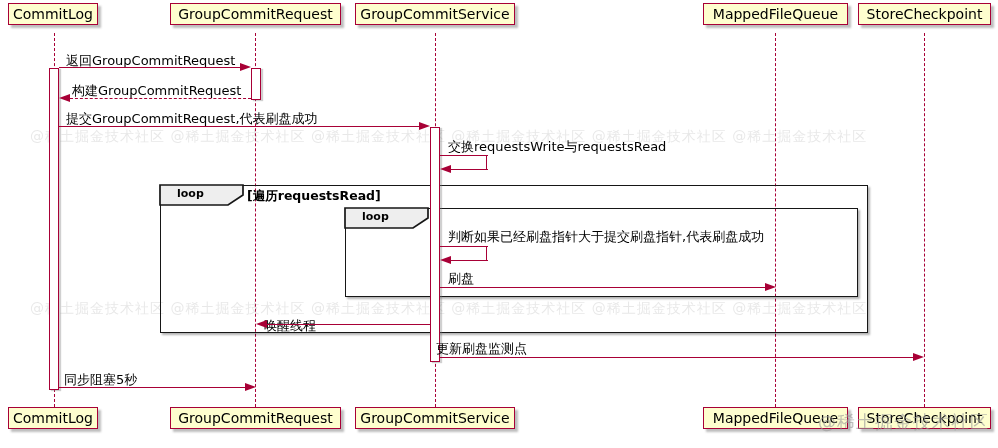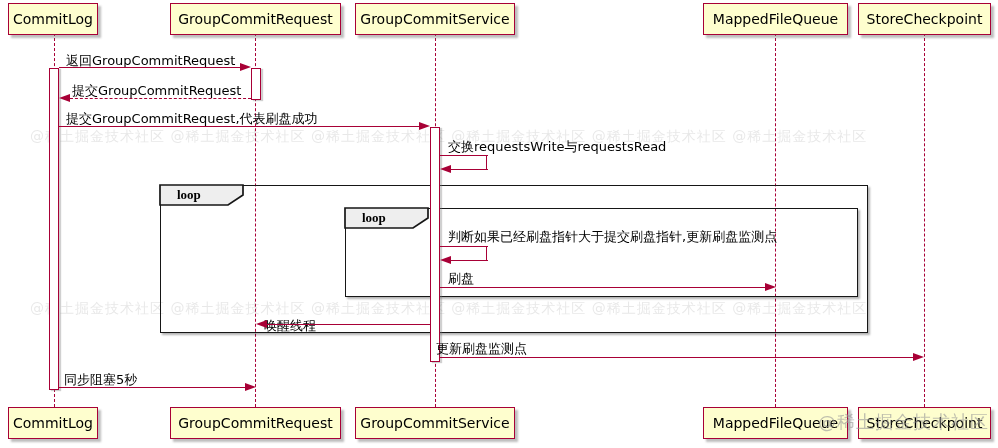--- a/index.html
+++ b/index.html
@@ -2,38 +2,38 @@
 <html><head>
 <meta charset="utf-8">
 <style>
   html,body { margin:0; padding:0; background:#fff; }
   .diagram {
     position:relative; width:998px; height:448px; background:#ffffff;
     font-family:"DejaVu Sans","Liberation Sans",sans-serif; color:#000;
     overflow:hidden;
   }
   .pbox {
-    position:absolute; box-sizing:border-box; height:32px;
+    position:absolute; box-sizing:border-box; height:22px;
     background:#FEFECE; border:1.5px solid #A80036;
     box-shadow:3px 3px 2px rgba(110,110,110,0.45);
     display:flex; align-items:center; justify-content:center;
     font-size:14px; z-index:5; white-space:nowrap;
   }
   .lifeline {
     position:absolute; top:33px; height:374px; width:0;
     border-left:1px dashed #A80036; z-index:1;
   }
   .frame {
     position:absolute; box-sizing:border-box;
     border:1.7px solid #161616; box-shadow:2px 2px 2px rgba(0,0,0,0.3);
     z-index:2;
   }
   .frame svg.pent { position:absolute; left:-1px; top:-1px; overflow:visible; }
   .frame .op {
-    position:absolute; left:16px; top:1px; font-weight:bold; font-size:13px;font-family:Liberation Serif, serif;
+    position:absolute; left:16px; top:1px; font-weight:bold; font-size:11px;
   }
   .frame .guard {
     position:absolute; top:2px; font-weight:bold; font-size:12.5px; white-space:nowrap;
   }
   .act {
     position:absolute; width:10px; box-sizing:border-box; background:#ffffff;
     border:1.5px solid #A80036; box-shadow:2px 1px 1px rgba(120,120,120,0.35);
     z-index:3;
   }
   .mlabel { position:absolute; font-size:13px; white-space:nowrap; z-index:4; }
@@ -60,61 +60,62 @@
   <div class="lifeline" style="left:924px"></div>
 
   <div class="wm faint" style="left:30px;top:128px">@稀土掘金技术社区  @稀土掘金技术社区  @稀土掘金技术社区  @稀土掘金技术社区  @稀土掘金技术社区  @稀土掘金技术社区</div>
   <div class="wm faint" style="left:30px;top:300px">@稀土掘金技术社区  @稀土掘金技术社区  @稀土掘金技术社区  @稀土掘金技术社区  @稀土掘金技术社区  @稀土掘金技术社区</div>
 
   <div class="frame" style="left:160px;top:185px;width:708px;height:148px">
     <svg class="pent" width="85" height="22">
       <polygon points="0,0 83,0 83,10 68,20 0,20" fill="#EEEEEE" stroke="#161616" stroke-width="1.7"></polygon>
     </svg>
     <span class="op">loop</span>
+    <span class="guard" style="left:86px">[遍历requestsRead]</span>
   </div>
 
   <div class="frame" style="left:345px;top:208px;width:513px;height:89px">
     <svg class="pent" width="85" height="22">
       <polygon points="0,0 83,0 83,10 68,20 0,20" fill="#EEEEEE" stroke="#161616" stroke-width="1.7"></polygon>
     </svg>
     <span class="op">loop</span>
   </div>
 
   <div class="act" style="left:49px;top:68px;height:322px"></div>
   <div class="act" style="left:251px;top:68px;height:32px"></div>
   <div class="act" style="left:430px;top:127px;height:235px"></div>
 
   <div>
     <span class="mlabel" style="left:66px;top:52px">返回GroupCommitRequest</span>
     <div class="mline" style="left:59px;top:67px;width:181px"></div>
     <div class="head-r" style="left:240px;top:63px"></div>
   </div>
 
   <div>
-    <span class="mlabel" style="left:72px;top:82px">提交GroupCommitRequest</span>
+    <span class="mlabel" style="left:72px;top:82px">构建GroupCommitRequest</span>
     <div class="mline dashed" style="left:70px;top:98px;width:181px"></div>
     <div class="head-l" style="left:59px;top:94px"></div>
   </div>
 
   <div>
     <span class="mlabel" style="left:66px;top:110px">提交GroupCommitRequest,代表刷盘成功</span>
     <div class="mline" style="left:59px;top:126px;width:361px"></div>
     <div class="head-r" style="left:419px;top:122px"></div>
   </div>
 
   <div>
     <span class="mlabel" style="left:448px;top:138px">交换requestsWrite与requestsRead</span>
     <div class="mline" style="left:440px;top:155px;width:48px"></div>
     <div class="vline" style="left:486px;top:155px;height:15px"></div>
     <div class="mline" style="left:451px;top:169px;width:37px"></div>
     <div class="head-l" style="left:440px;top:165px"></div>
   </div>
 
   <div>
-    <span class="mlabel" style="left:448px;top:228px">判断如果已经刷盘指针大于提交刷盘指针,更新刷盘监测点</span>
+    <span class="mlabel" style="left:448px;top:228px">判断如果已经刷盘指针大于提交刷盘指针,代表刷盘成功</span>
     <div class="mline" style="left:440px;top:246px;width:48px"></div>
     <div class="vline" style="left:486px;top:246px;height:15px"></div>
     <div class="mline" style="left:451px;top:260px;width:37px"></div>
     <div class="head-l" style="left:440px;top:256px"></div>
   </div>
 
   <div>
     <span class="mlabel" style="left:448px;top:270px">刷盘</span>
     <div class="mline" style="left:440px;top:287px;width:325px"></div>
     <div class="head-r" style="left:765px;top:283px"></div>

